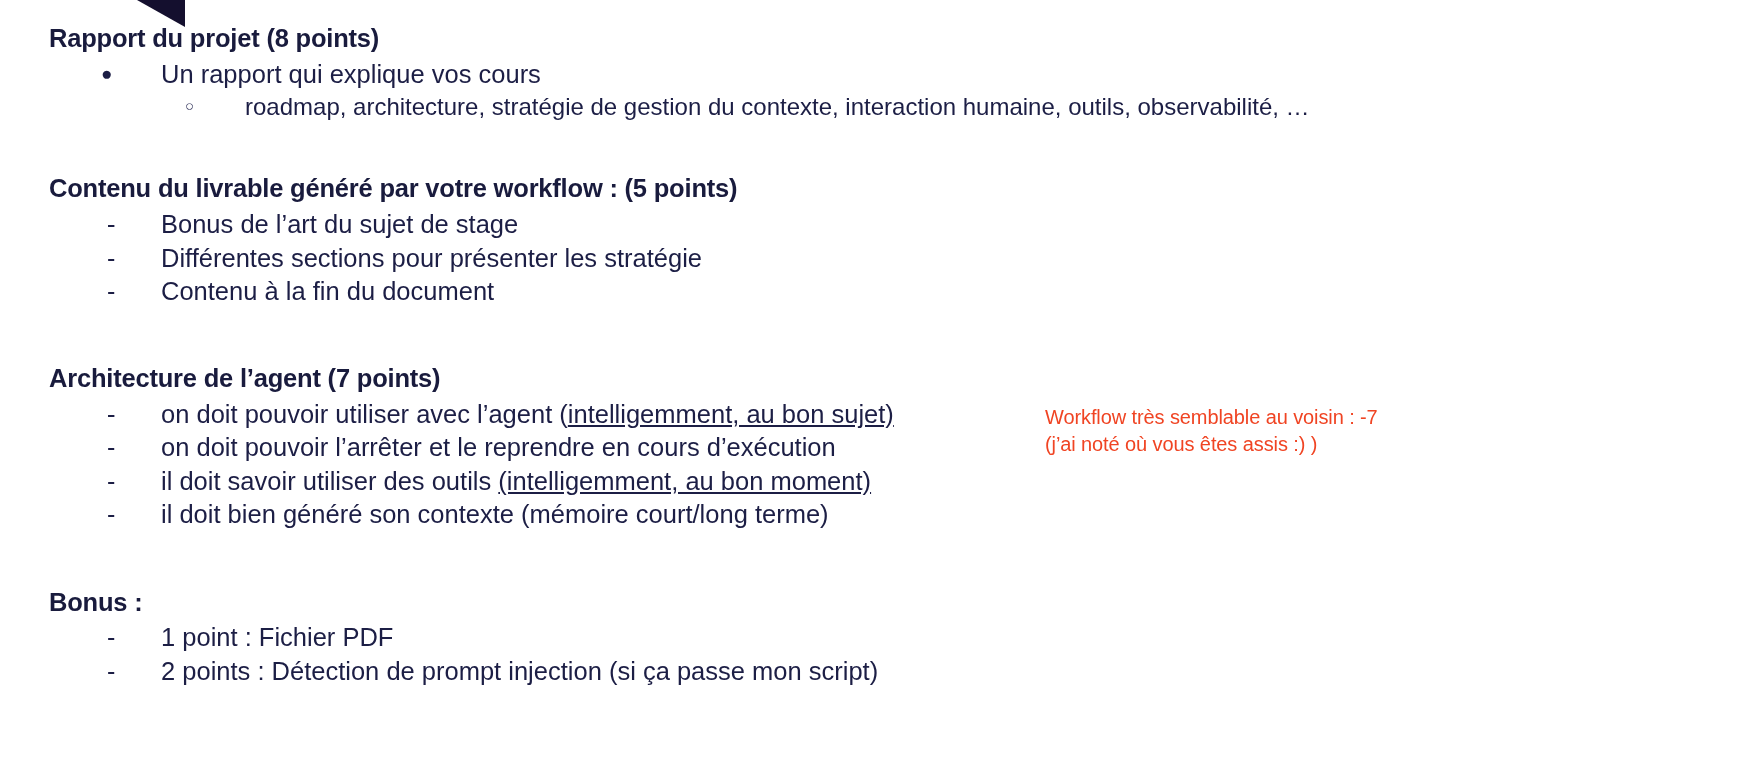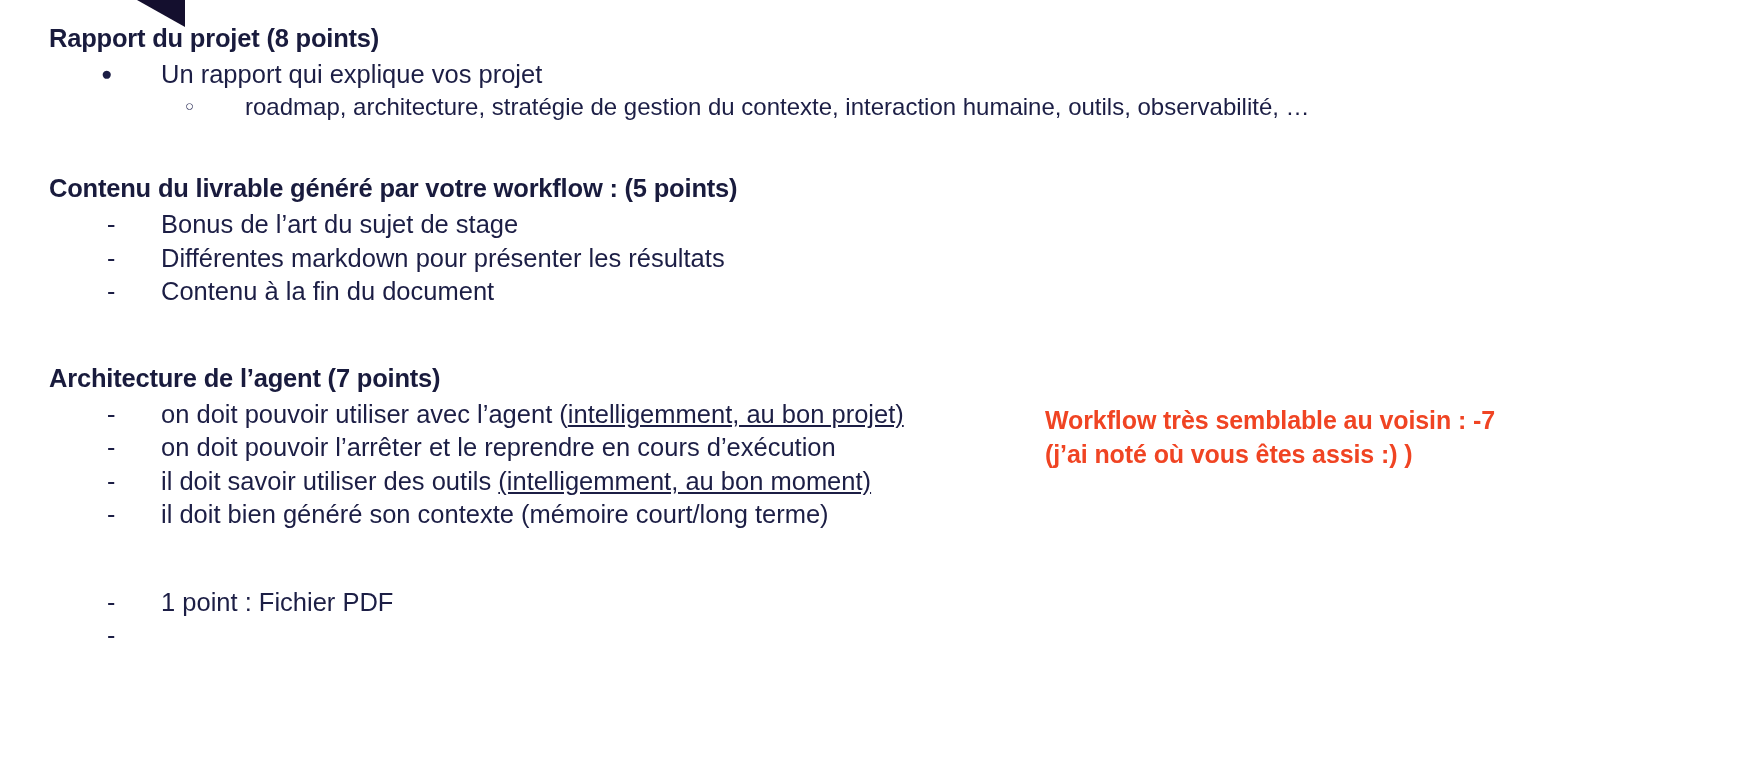--- a/index.html
+++ b/index.html
@@ -118,22 +118,22 @@
   .spacer-sm { height: 30px; }
   .spacer-md { height: 34px; }
 
   
   .annotation {
     position: absolute;
     left: 1028px;
     top: 404px;
     width: 560px;
     color: #f04423;
-    font-size: 25px;
-    font-weight: bold;
+    font-size: 20px;
+    font-weight: normal;
     line-height: 1.34;
     letter-spacing: -0.1px;
   }
   .annotation .ann-line {
     white-space: nowrap;
   }
 </style>
 </head>
 <body>
 
@@ -141,21 +141,21 @@
 
   <div class="corner-triangle"></div>
 
   <div class="content">
 
     <div class="section">
       <h2 class="section-title">Rapport du projet  (8 points)</h2>
       <ul class="lvl1">
         <li class="bullet-disc">
           <span class="marker">●</span>
-          <span>Un rapport qui explique vos projet</span>
+          <span>Un rapport qui explique vos cours</span>
         </li>
         <li class="bullet-circle">
           <span class="marker">○</span>
           <span>roadmap, architecture, stratégie de gestion du contexte, interaction humaine, outils, observabilité, …</span>
         </li>
       </ul>
     </div>
 
     <div class="spacer-sm"></div>
 
@@ -164,66 +164,68 @@
       <ul class="dashlist">
         <li class="bullet-dash">
           <span class="marker">-</span>
         </li>
         <li class="bullet-dash">
           <span class="marker">-</span>
           <span>Bonus de l’art du sujet de stage</span>
         </li>
         <li class="bullet-dash">
           <span class="marker">-</span>
-          <span>Différentes markdown pour présenter les résultats</span>
+          <span>Différentes sections pour présenter les stratégie</span>
         </li>
         <li class="bullet-dash">
           <span class="marker">-</span>
           <span>Contenu à la fin du document</span>
         </li>
       </ul>
     </div>
 
     <div class="spacer-md"></div>
 
     <div class="section">
       <h2 class="section-title">Architecture de l’agent (7 points)</h2>
       <ul class="dashlist">
         <li class="bullet-dash">
           <span class="marker">-</span>
         </li>
         <li class="bullet-dash">
           <span class="marker">-</span>
-          <span>on doit pouvoir utiliser avec l’agent (</span><span class="u">intelligemment, au bon projet)</span>
+          <span>on doit pouvoir utiliser avec l’agent (</span><span class="u">intelligemment, au bon sujet)</span>
         </li>
         <li class="bullet-dash">
           <span class="marker">-</span>
           <span>on doit pouvoir l’arrêter et le reprendre en cours d’exécution</span>
         </li>
         <li class="bullet-dash">
           <span class="marker">-</span>
           <span>il doit savoir utiliser des outils </span><span class="u">(intelligemment, au bon moment)</span>
         </li>
         <li class="bullet-dash">
           <span class="marker">-</span>
           <span>il doit bien généré son contexte (mémoire court/long terme)</span>
         </li>
       </ul>
     </div>
 
     <div class="spacer-md"></div>
 
     <div class="section">
+      <h2 class="section-title">Bonus :</h2>
       <ul class="dashlist">
         <li class="bullet-dash">
           <span class="marker">-</span>
           <span>1 point : Fichier PDF</span>
         </li>
         <li class="bullet-dash">
           <span class="marker">-</span>
+          <span>2 points : Détection de prompt injection (si ça passe mon script)</span>
         </li>
       </ul>
     </div>
 
   </div>
 
   <div class="annotation">
     <div class="ann-line">Workflow très semblable au voisin : -7</div>
     <div class="ann-line">(j’ai noté où vous êtes assis :) )</div>
   </div>

